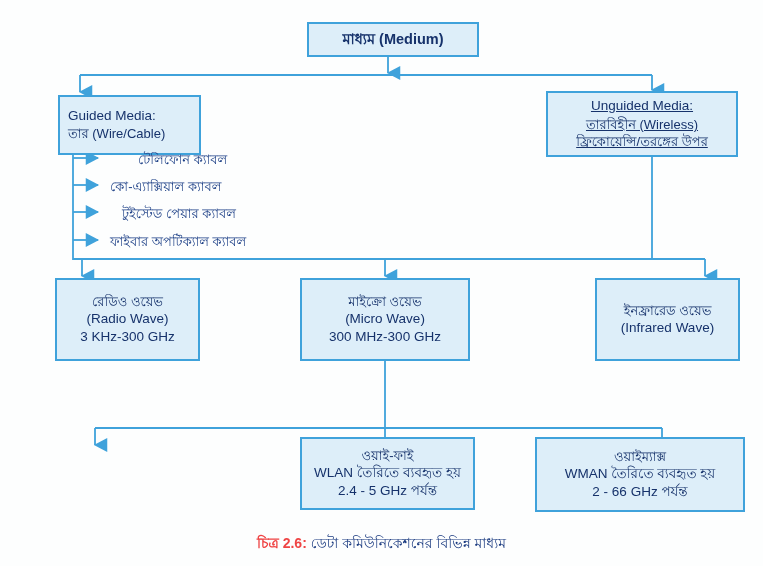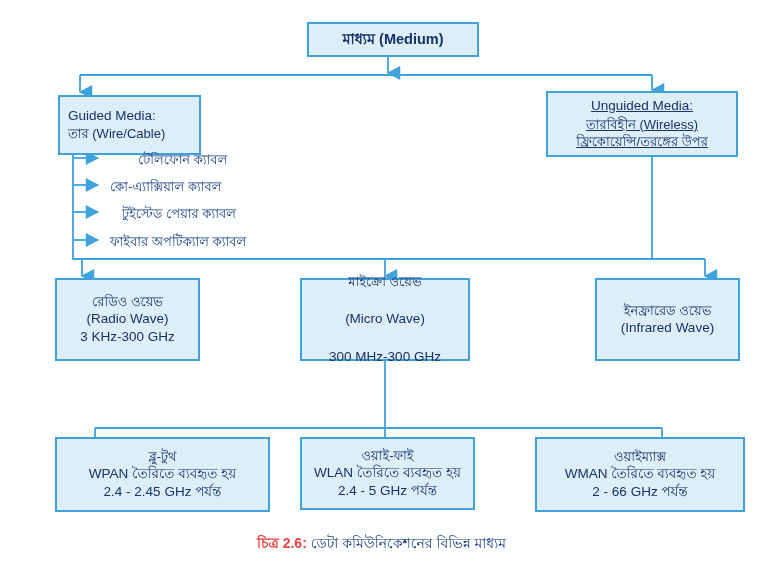--- a/index.html
+++ b/index.html
@@ -134,36 +134,31 @@
   <div class="leaf-label" style="left:110px; top:177px;">কো-এ্যাক্সিয়াল ক্যাবল</div>
   <div class="leaf-label" style="left:110px; top:204px;margin-left:12px;">টুইস্টেড পেয়ার ক্যাবল</div>
   <div class="leaf-label" style="left:110px; top:232px;">ফাইবার অপটিক্যাল ক্যাবল</div>
 
   <div class="box" style="left:55px; top:278px; width:145px; height:83px;">
     <span class="line ln-bn">রেডিও ওয়েভ</span>
     <span class="line">(Radio Wave)</span>
     <span class="line">3 KHz-300 GHz</span>
   </div>
 
-  <div class="box" style="left:300px; top:278px; width:170px; height:83px;gap:20px;">
+  <div class="box" style="left:300px; top:278px; width:170px; height:83px;">
     <span class="line ln-bn">মাইক্রো ওয়েভ</span>
     <span class="line">(Micro Wave)</span>
     <span class="line">300 MHz-300 GHz</span>
   </div>
 
   <div class="box" style="left:595px; top:278px; width:145px; height:83px;">
     <span class="line ln-bn">ইনফ্রারেড ওয়েভ</span>
     <span class="line">(Infrared Wave)</span>
   </div>
 
-  <div class="box" style="left:55px; top:437px; width:215px; height:75px;">
-    <span class="line ln-bn">ব্লু-টুথ</span>
-    <span class="line">WPAN তৈরিতে ব্যবহৃত হয়</span>
-    <span class="line">2.4 - 2.45 GHz পর্যন্ত</span>
-  </div>
 
   <div class="box" style="left:300px; top:437px; width:175px; height:73px;">
     <span class="line ln-bn">ওয়াই-ফাই</span>
     <span class="line">WLAN তৈরিতে ব্যবহৃত হয়</span>
     <span class="line">2.4 - 5 GHz পর্যন্ত</span>
   </div>
 
   <div class="box" style="left:535px; top:437px; width:210px; height:75px;">
     <span class="line ln-bn">ওয়াইম্যাক্স</span>
     <span class="line">WMAN তৈরিতে ব্যবহৃত হয়</span>

